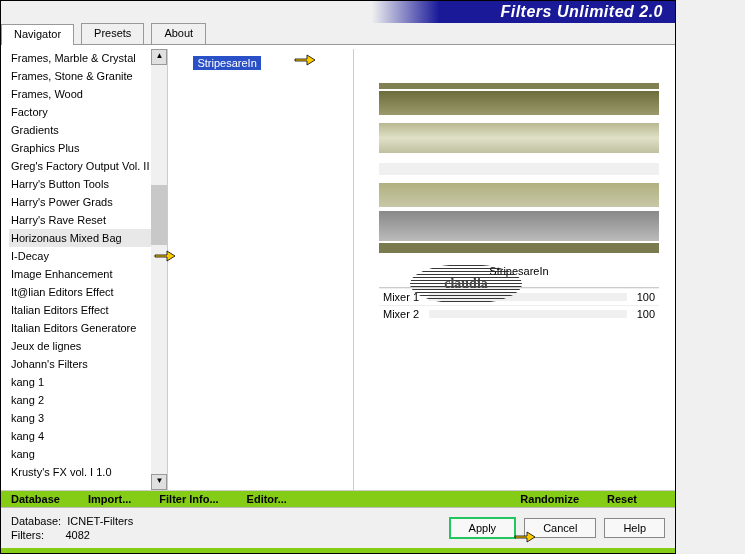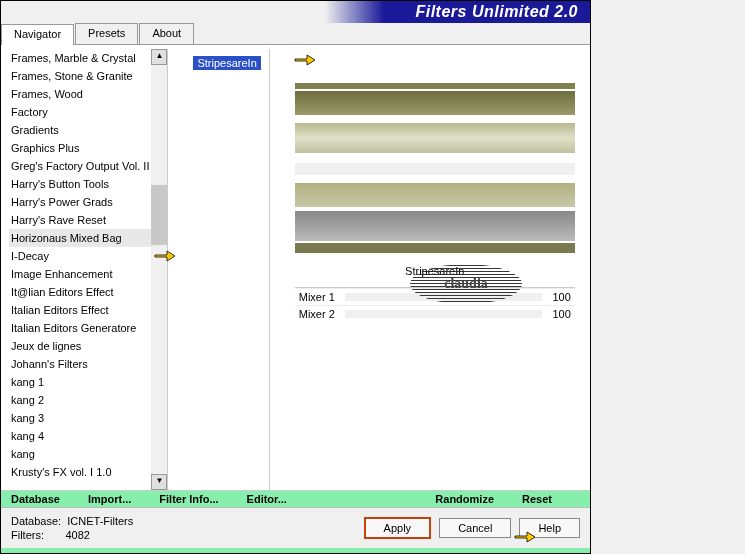--- a/index.html
+++ b/index.html
@@ -1,24 +1,24 @@
 <!DOCTYPE html>
 <html><head>
 <meta charset="utf-8">
 <style>
 * { box-sizing: border-box; margin: 0; padding: 0; font-family: Arial, sans-serif; }
 body { background: #f0f0f0; width: 745px; height: 554px; overflow: hidden; position: relative; }
-.main-window { background: #86efac; width: 591px; height: 554px; border: 1px solid #000; position: relative; }
+.main-window { background: #84cc16; width: 676px; height: 554px; border: 1px solid #000; position: relative; }
 
 
 .title-bar { height: 22px; background: linear-gradient(to right, #f0f0f0 0%, #f0f0f0 55%, #1a1a99 65%, #1a1a99 100%); display: flex; justify-content: flex-end; align-items: center; padding-right: 12px; }
 .title-text { color: #fff; font-weight: bold; font-style: italic; font-size: 16px; letter-spacing: 0.5px; }
 
 
-.tab-row { display: flex; border-bottom: 1px solid #999; background: #f0f0f0; height: 22px; }
+.tab-row { display: flex; border-bottom: 1px solid #999; background: #f0f0f0; height: 22px; gap: 6px; }
 .tab { padding: 3px 12px; font-size: 11px; border: 1px solid #999; border-bottom: none; background: #f0f0f0; margin-right: 1px; cursor: pointer; }
 .tab.active { background: #fff; position: relative; top: 1px; }
 
 
 .content { display: flex; height: 445px; background: #fff; padding: 4px 8px 0 8px; gap: 17px; }
 
 
 .left-col { width: 188px; border-right: 1px solid #ccc; position: relative; display: flex; }
 .filter-list { flex: 1; overflow-y: hidden; font-size: 11px; line-height: 18px; color: #000; }
 .filter-item { padding: 0 2px; white-space: nowrap; cursor: pointer; }
@@ -51,21 +51,21 @@
 
 .toolbar { display: flex; padding: 2px 10px; font-size: 11px; font-weight: bold; border-top: 1px solid #ccc; }
 .toolbar span { margin-right: 28px; cursor: pointer; }
 .toolbar .spacer { flex: 1; margin: 0; }
 
 
 .status-row { padding: 6px 10px; font-size: 11px; background: #f0f0f0; border-top: 1px solid #bbb; display: flex; }
 .status-left { line-height: 14px; }
 .status-right { margin-left: auto; display: flex; align-items: center; gap: 8px; }
 .btn { font-size: 11px; padding: 3px 18px; background: #f8f8f8; border: 1px solid #888; cursor: pointer; }
-.btn.primary { border: 2px solid #c2410c; }
+.btn.primary { border: 2px solid #22c55e; }
 
 
 .pointer { position: absolute; width: 24px; height: 18px; pointer-events: none; }
 .pointer svg { width: 24px; height: 18px; }
 
 
 .watermark { position: absolute; left: 405px; top: 261px; width: 120px; height: 44px; pointer-events: none; opacity: 0.9; }
 .watermark-lines { position: absolute; inset: 0; background: repeating-linear-gradient(#222 0 1px, transparent 1px 3px); clip-path: ellipse(56px 20px at 50% 50%); }
 .watermark-text { position: absolute; left: 50%; top: 50%; transform: translate(-50%,-50%); font-family: cursive; font-weight: bold; font-size: 14px; color: #333; }
 </style>

